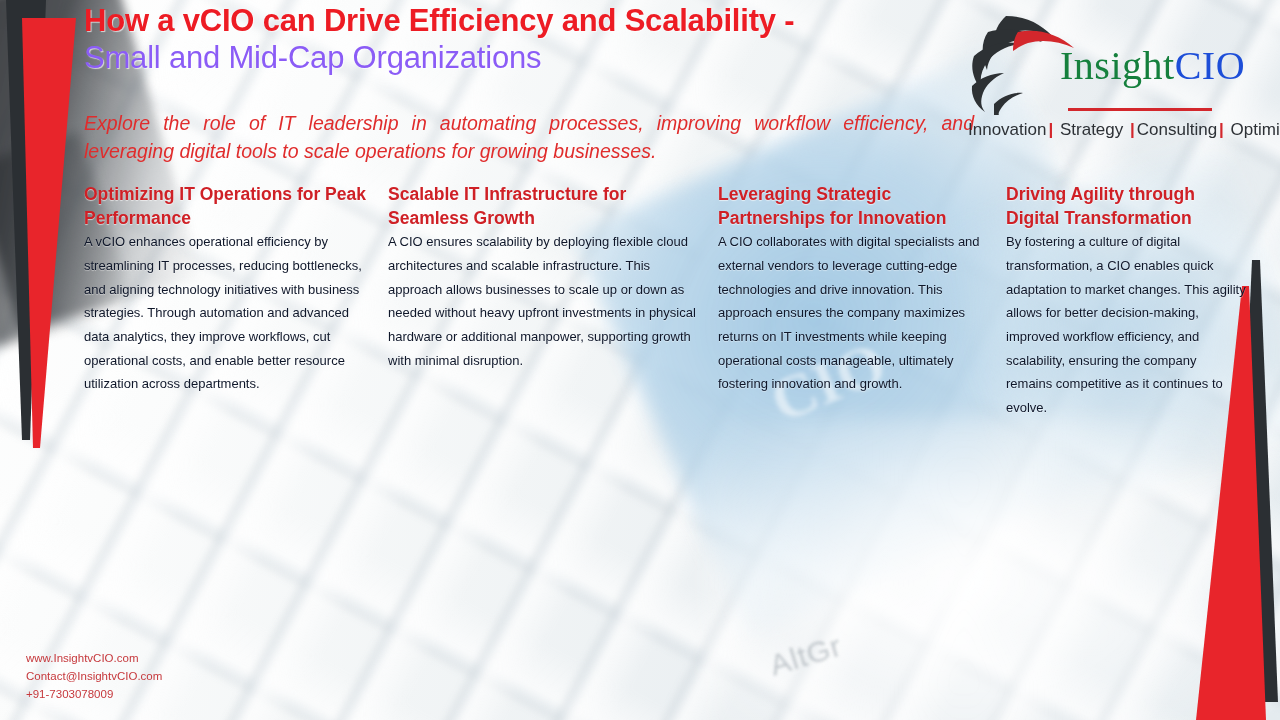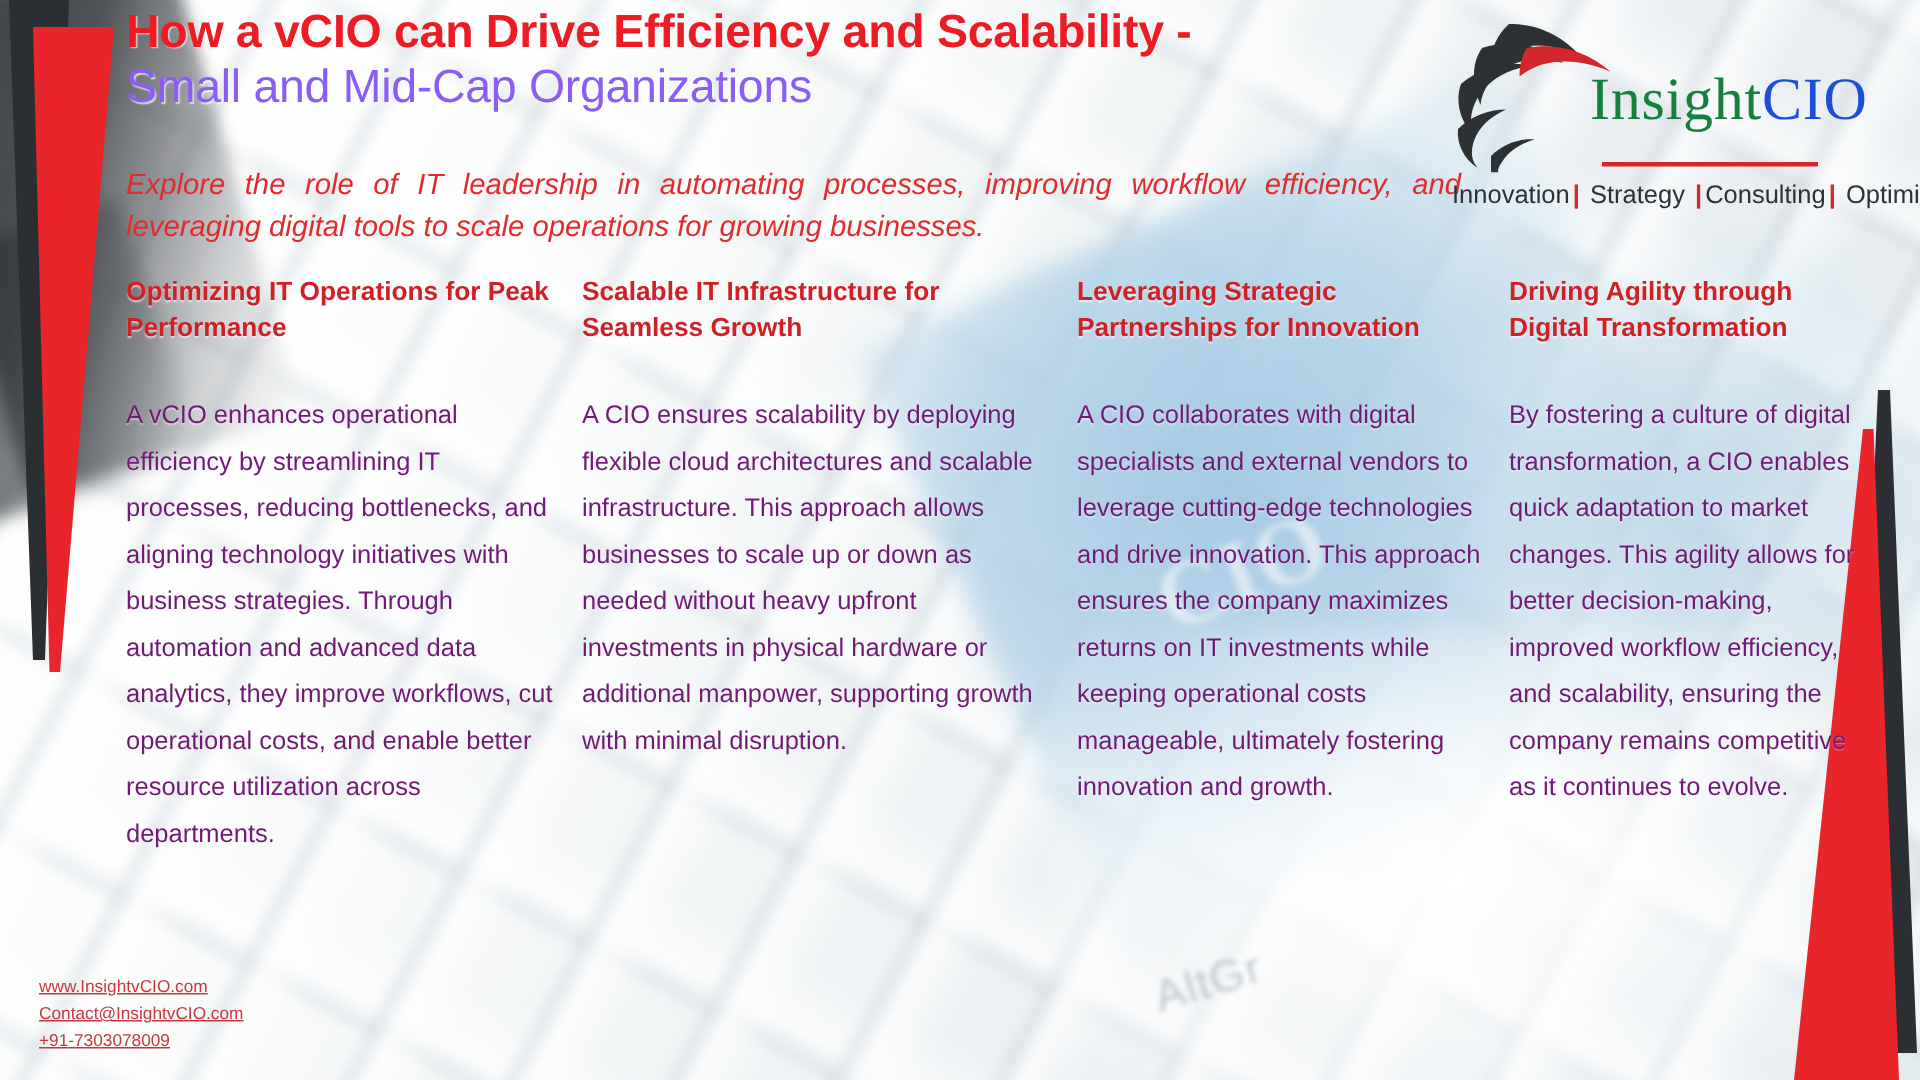--- a/index.html
+++ b/index.html
@@ -146,35 +146,35 @@
   .logo-tag .sep{color:#d3272c;font-weight:bold;padding:0 2px;}
 
   
   .cols{position:absolute;left:0;top:182px;width:1280px;height:490px;}
   .col{position:absolute;top:0;}
   .col-1{left:84px;width:285px;}
   .col-2{left:388px;width:312px;}
   .col-3{left:718px;width:272px;}
   .col-4{left:1006px;width:240px;}
   .col h3{
-    margin:0 0 32px 0;
+    margin:0 0 0 0;
     color:#cf2026;font-size:17.5px;font-weight:bold;line-height:1.38;
     text-shadow:0 1px 1px rgba(255,255,255,.6);
   }
   .col p{
-    margin:0;color:#701a75;font-size:17px;line-height:1.82;
+    margin:0;color:#0f172a;font-size:13px;line-height:1.82;
     text-shadow:0 1px 1px rgba(255,255,255,.45);
   }
 
   
   .footer{
     position:absolute;left:26px;top:650px;width:320px;
     font-size:11.5px;line-height:1.55;color:#c6383c;
   }
-  .footer div{white-space:nowrap;text-decoration:underline;}
+  .footer div{white-space:nowrap;}
 </style>
 </head>
 <body>
 
 <div id="slide">
 
   <div class="bg-base"></div>
   <div class="bg-keys"></div>
   <div class="bg-darkkey"></div>
   <div class="bg-darkkey2"></div>

